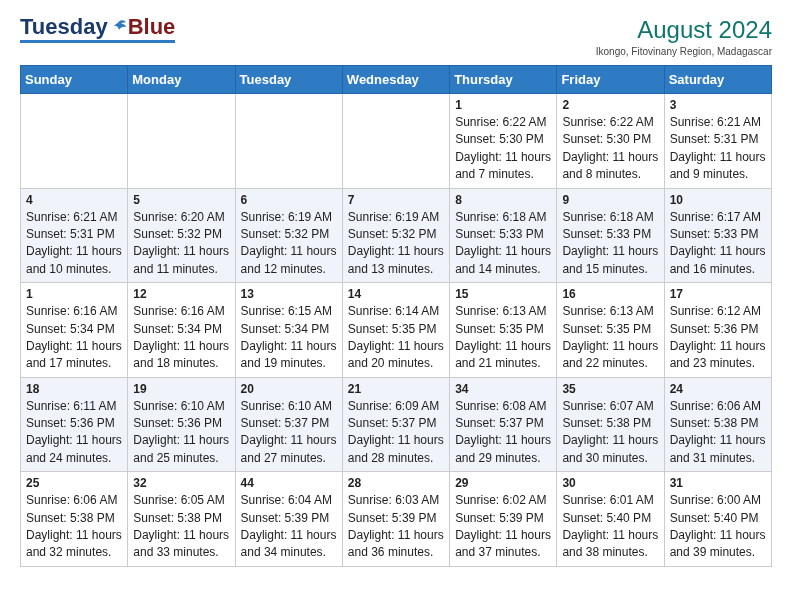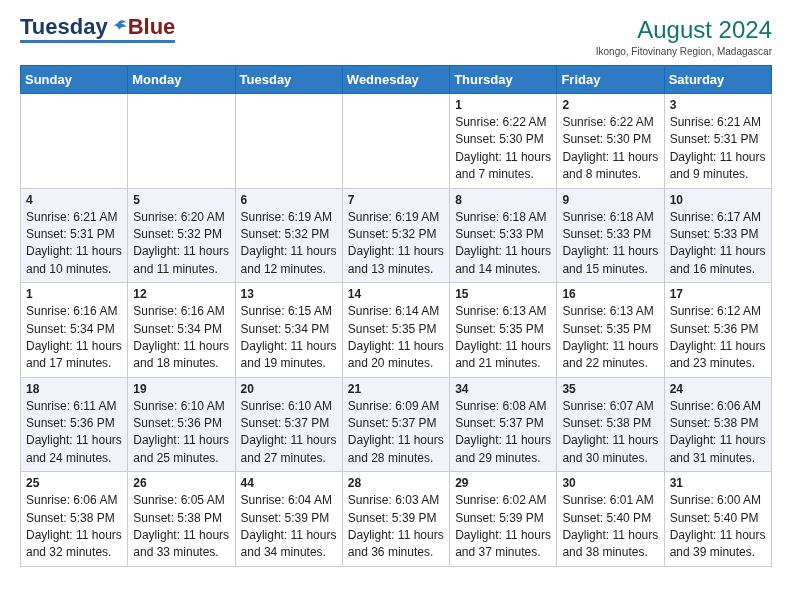--- a/index.html
+++ b/index.html
@@ -240,21 +240,21 @@
           <span class="day-num">24</span>
           <div class="day-info">Sunrise: 6:06 AM<br>Sunset: 5:38 PM<br>Daylight: 11 hours and 31 minutes.</div>
         </td>
       </tr>
       <tr>
         <td>
           <span class="day-num">25</span>
           <div class="day-info">Sunrise: 6:06 AM<br>Sunset: 5:38 PM<br>Daylight: 11 hours and 32 minutes.</div>
         </td>
         <td>
-          <span class="day-num">26</span>
+          <span class="day-num">32</span>
           <div class="day-info">Sunrise: 6:05 AM<br>Sunset: 5:38 PM<br>Daylight: 11 hours and 33 minutes.</div>
         </td>
         <td>
           <span class="day-num">44</span>
           <div class="day-info">Sunrise: 6:04 AM<br>Sunset: 5:39 PM<br>Daylight: 11 hours and 34 minutes.</div>
         </td>
         <td>
           <span class="day-num">28</span>
           <div class="day-info">Sunrise: 6:03 AM<br>Sunset: 5:39 PM<br>Daylight: 11 hours and 36 minutes.</div>
         </td>

